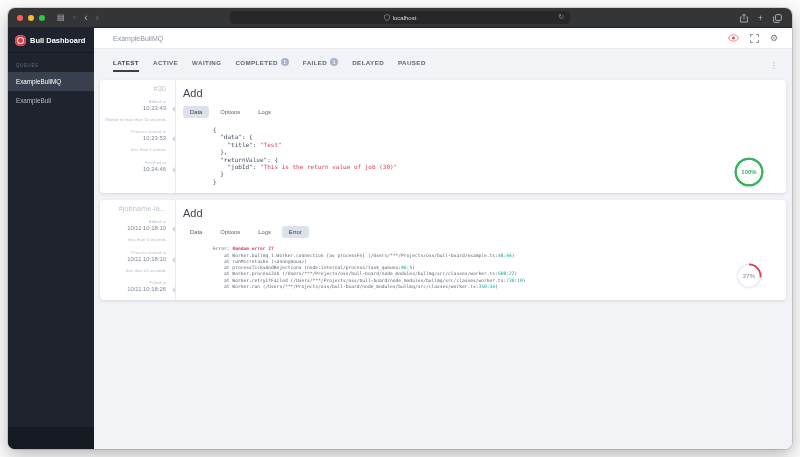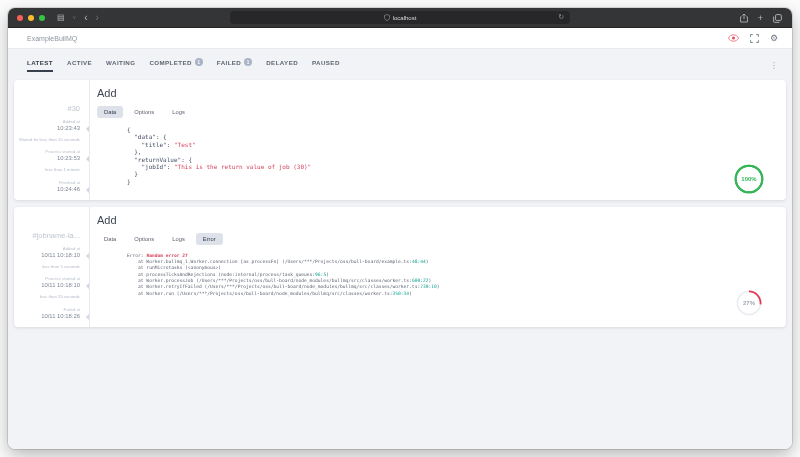--- a/index.html
+++ b/index.html
@@ -42,21 +42,21 @@
   .tabbar { display:flex; align-items:center; padding:9px 14px 0 19px; }
   .tabs { display:flex; align-items:center; gap:14px; }
   .tab { display:inline-flex; align-items:center; gap:3px; font-size:6.2px; font-weight:bold; letter-spacing:.4px; color:#5d6673; padding-bottom:4px; border-bottom:2px solid transparent; cursor:pointer; }
   .tab.active { color:#39404d; border-bottom-color:#39404d; }
   .badge { display:inline-flex; align-items:center; justify-content:center; min-width:8px; height:8px; border-radius:5px; background:#a8b4c5; color:#ffffff; font-size:4.5px; font-weight:bold; padding:0 1px; }
   .kebab { margin-left:auto; color:#8b93a0; font-size:8px; cursor:pointer; }
 
   
   .cards { padding:8px 6px 0 6px; }
   .card { position:relative; background:#fff; border-radius:4px; box-shadow:0 1px 3px rgba(34,43,62,.12); display:flex; margin-bottom:7px; overflow:hidden; }
-  .job-left { width:76px; flex:0 0 76px; border-right:1px solid #e7eaee; text-align:right; padding:24px 9px 8px 4px; position:relative; }
+  .job-left { width:76px; flex:0 0 76px; border-right:1px solid #e7eaee; text-align:right; padding:4px 9px 8px 4px; position:relative; }
   .job-id { font-size:7.5px; color:#c0c6d0; white-space:nowrap; overflow:hidden; }
   .tl-entry { margin-top:6px; position:relative; }
   .tl-entry:after { content:""; position:absolute; right:-9px; top:7px; border:3px solid transparent; border-right-color:#d3d8e0; }
   .tl-label { font-size:4.3px; color:#b8bfca; }
   .tl-value { font-size:5.9px; color:#7f8896; margin-top:1px; white-space:nowrap; }
   .tl-note { font-size:4.3px; color:#b3bac6; margin-top:6px; line-height:1.5; }
   .job-content { flex:1; padding:7px 10px 8px 7px; min-width:0; }
   .job-name { font-size:11px; color:#3f4653; font-weight:500; }
   .job-tabs { display:flex; gap:4px; margin-top:7px; }
   .pill { font-size:5.8px; color:#5b6472; padding:3px 7px; border-radius:3px; cursor:pointer; }
@@ -105,20 +105,32 @@
         <span class="cicon">+</span>
         <svg width="9" height="9" viewBox="0 0 14 14">
             <rect x="4" y="1" width="9" height="9" rx="1.5" stroke="#c6c7c9" fill="none" stroke-width="1.3"></rect>
             <path d="M10 13H2.5A1.5 1.5 0 0 1 1 11.5V4" stroke="#c6c7c9" fill="none" stroke-width="1.3"></path>
           </svg>
       </div>
     </div>
 
     <div class="app">
 
+      <aside class="sidebar">
+        <div class="logo-row">
+          <span class="logo-mark"></span>
+          <span class="logo-text">Bull Dashboard</span>
+        </div>
+        <div class="queues-label">QUEUES</div>
+        <nav id="queue-list">
+            <div class="q-item active">ExampleBullMQ</div>
+            <div class="q-item">ExampleBull</div>
+          </nav>
+        <div class="sidebar-footer"></div>
+      </aside>
 
       <main class="main">
         <header class="app-header">
           <span class="app-title">ExampleBullMQ</span>
           <span class="header-icons">
             <span class="hicon">
               <svg width="11" height="8" viewBox="0 0 24 16">
                   <path d="M12 1C7.3 1 3.2 3.7 1 8c2.2 4.3 6.3 7 11 7s8.8-2.7 11-7C20.8 3.7 16.7 1 12 1z" fill="none" stroke="#e25563" stroke-width="1.6"></path>
                   <circle cx="12" cy="8" r="3.4" fill="#e25563"></circle>
                 </svg>

